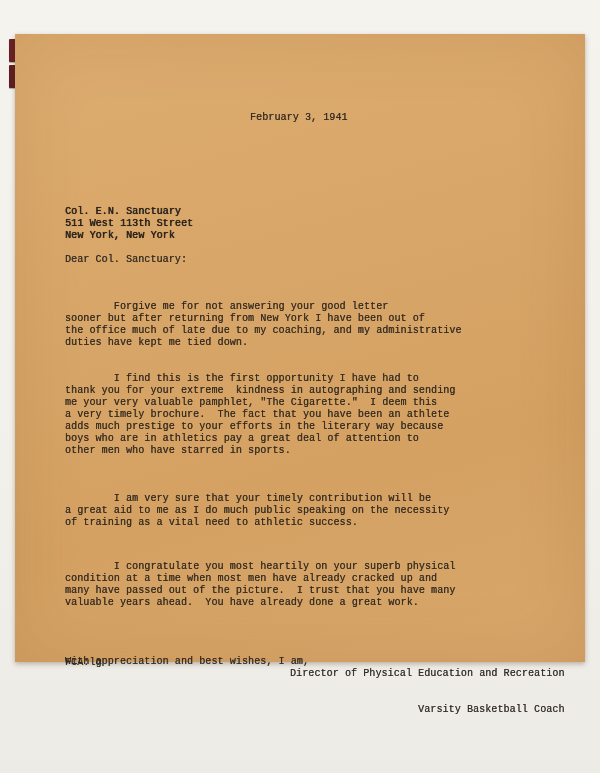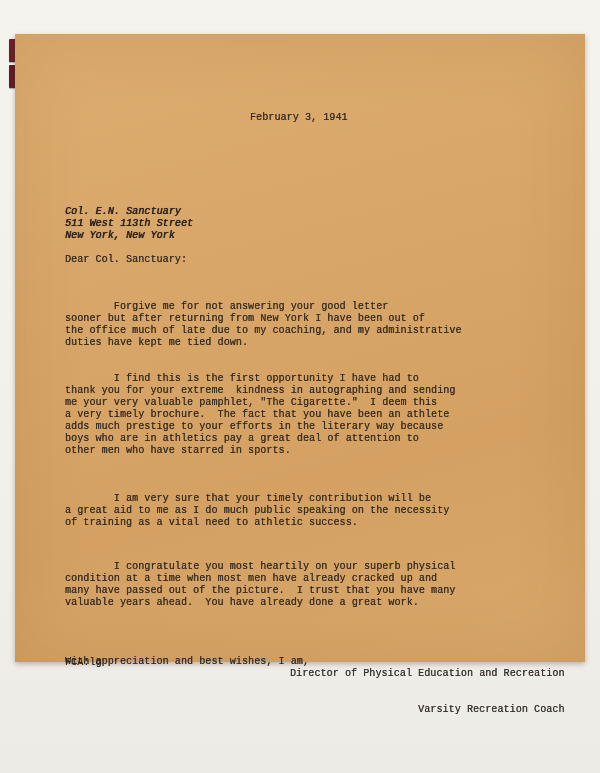--- a/index.html
+++ b/index.html
@@ -54,21 +54,21 @@
     color: rgba(44,38,31,0.88);
     text-shadow: 0.3px 0 0 rgba(44,38,31,0.55), 0 0 0.6px rgba(44,38,31,0.35);
     white-space: pre-wrap;
     letter-spacing: 0.1px;
   }
   .heavy {
     text-shadow: 0.5px 0 0 rgba(34,28,22,0.85), 0 0 0.8px rgba(34,28,22,0.5);
     color: rgba(36,30,24,0.95);
   }
   .date       { left: 235px; top: 78px; }
-  .recipient  { left: 50px;  top: 172px; font-style: italic; }
+  .recipient  { left: 50px;  top: 172px; }
   .salutation { left: 50px;  top: 220px; }
   .body-block { left: 50px;  top: 243px; width: 420px; }
   .body-block p { margin: 0; }
   .body-block p:nth-of-type(1) { }
   .body-block p:nth-of-type(2) { margin-bottom: 12px; }
   .body-block p:nth-of-type(3) { margin-bottom: 8px; }
   .body-block p:nth-of-type(4) { margin-bottom: 23px; }
   .closing { margin-left: 128px; margin-bottom: 15px; }
   .signoff { margin-left: 225px; }
   .sig-block { left: 275px; top: 610px; text-align: right; }
@@ -111,19 +111,19 @@
 of training as a vital need to athletic success.</p>
       <p>        I congratulate you most heartily on your superb physical
 condition at a time when most men have already cracked up and
 many have passed out of the picture.  I trust that you have many
 valuable years ahead.  You have already done a great work.</p>
       <p class="closing">With appreciation and best wishes, I am,</p>
     </div>
 
     <div class="tw sig-block">
       <div>Director of Physical Education and Recreation</div>
-      <div>Varsity Recreation Coach</div>
+      <div>Varsity Basketball Coach</div>
     </div>
 
     <div class="tw typist">FCA:lg</div>
 
   </div>
 </div>
 
 </body></html>

